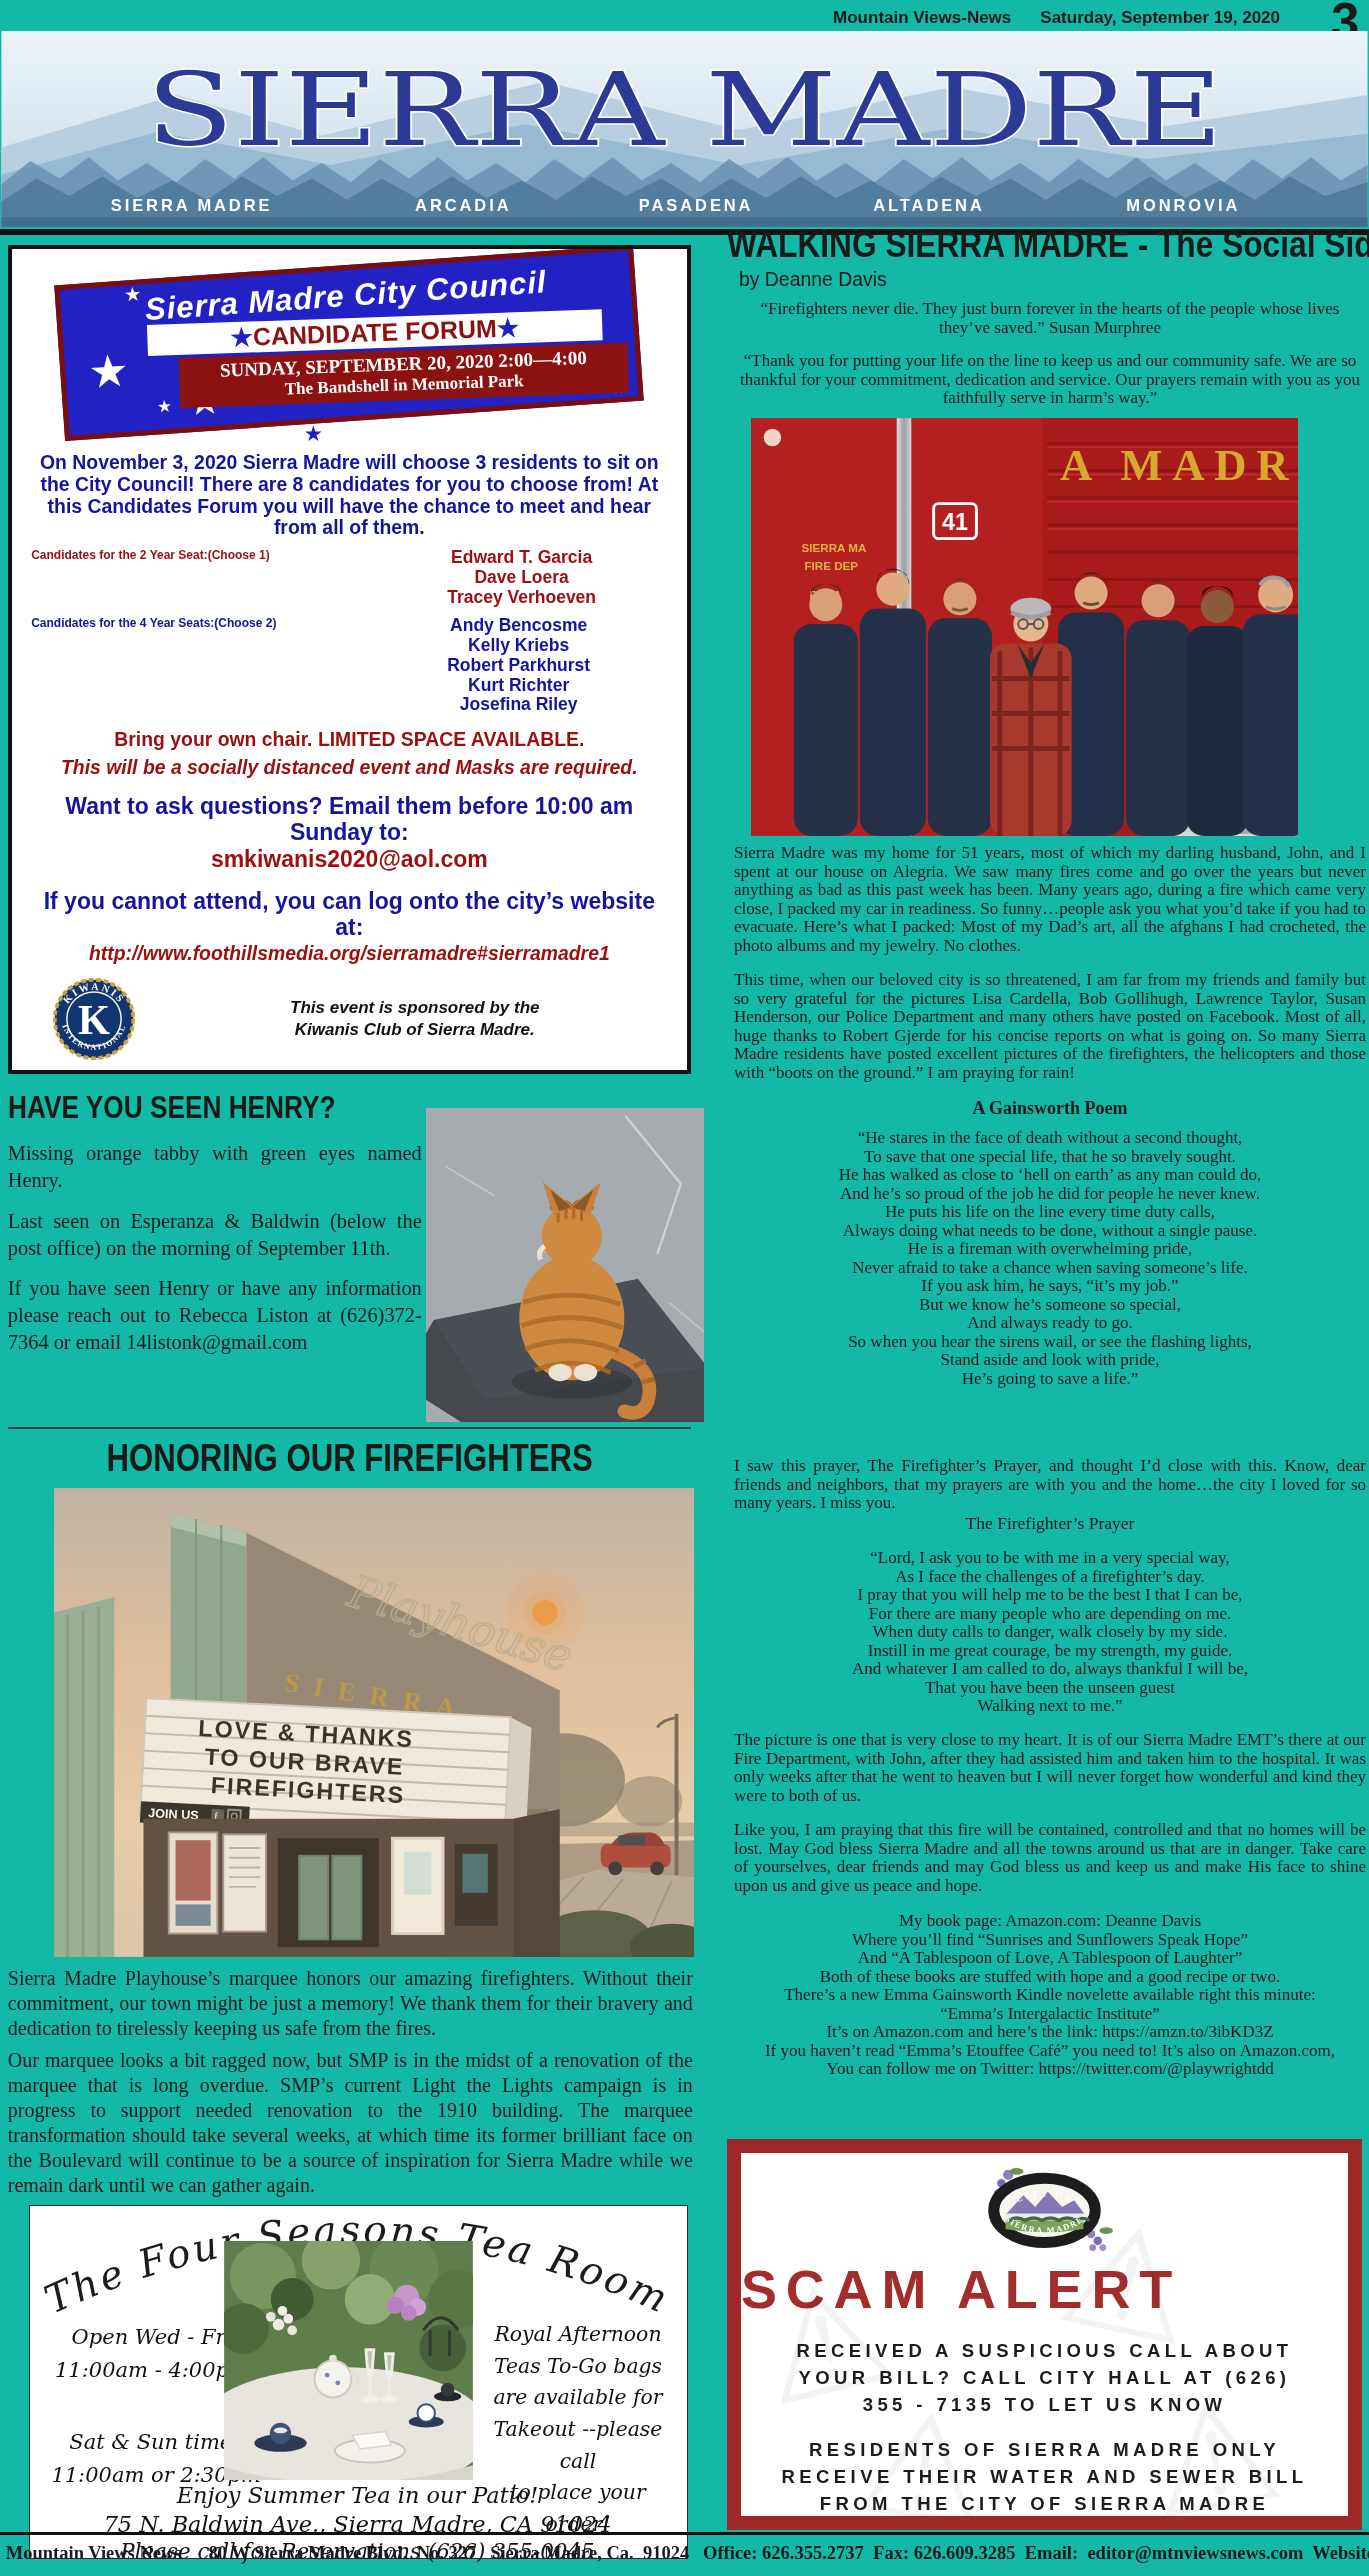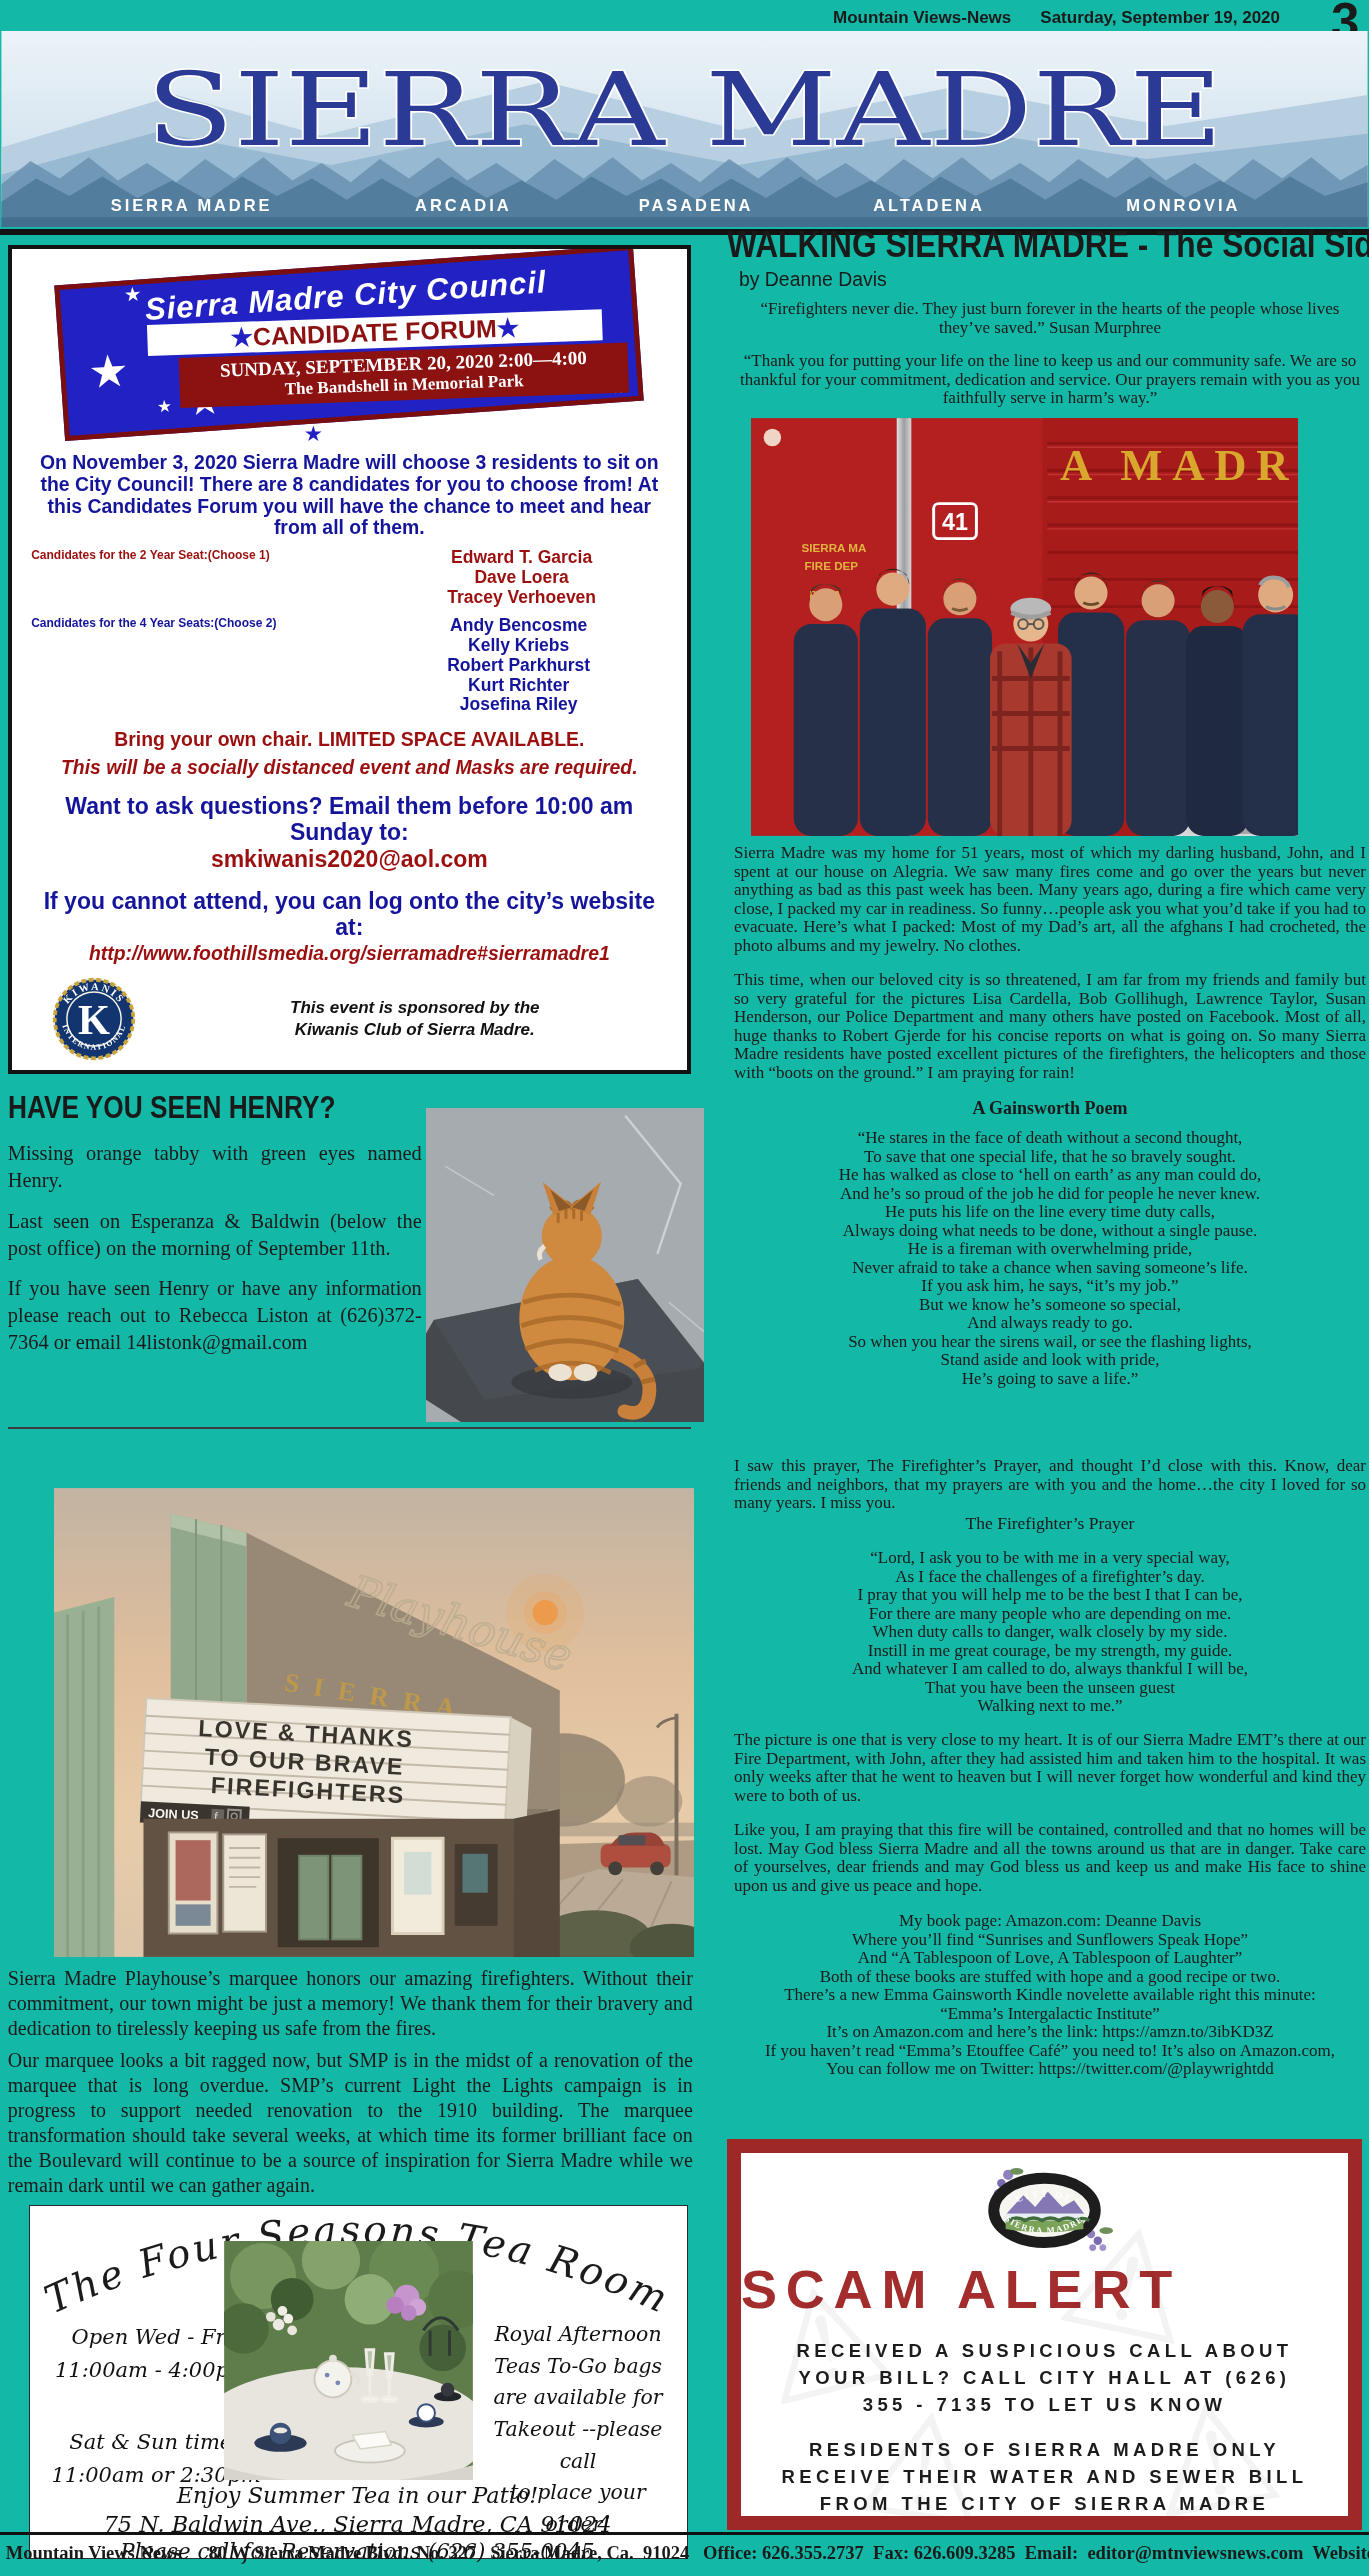--- a/index.html
+++ b/index.html
@@ -228,20 +228,21 @@
       <polygon points="131,110 120,76 152,102" fill="#c9803a"></polygon>
       <polygon points="137,106 128,84 150,102" fill="#8a5a28"></polygon>
       <polygon points="169,110 180,76 148,102" fill="#c9803a"></polygon>
       <polygon points="163,106 172,84 150,102" fill="#8a5a28"></polygon>
       <path d="M136,118 l0,-10 M144,114 l0,-10 M152,114 l0,-10 M160,116 l0,-10" stroke="#a96a2a" stroke-width="3"></path>
       <path d="M122,142 q-8,6 -4,14" stroke="#ece2d4" stroke-width="5" fill="none"></path>
     </svg>
   </div>
 
   <div class="abs" id="divider"></div>
+  <div class="abs sans" id="honoring-head"><span class="condc">HONORING OUR FIREFIGHTERS</span></div>
 
   <div class="abs" id="playhouse">
     <svg width="640" height="469" viewBox="0 0 658 482">
       <defs>
         <linearGradient id="hazysky" x1="0" y1="0" x2="0" y2="1">
           <stop offset="0" stop-color="#bdb2a5"></stop>
             <stop offset=".38" stop-color="#e0bf9e"></stop>
           <stop offset=".7" stop-color="#e9cfae"></stop>
             <stop offset="1" stop-color="#dcc7ae"></stop>
         </linearGradient>

